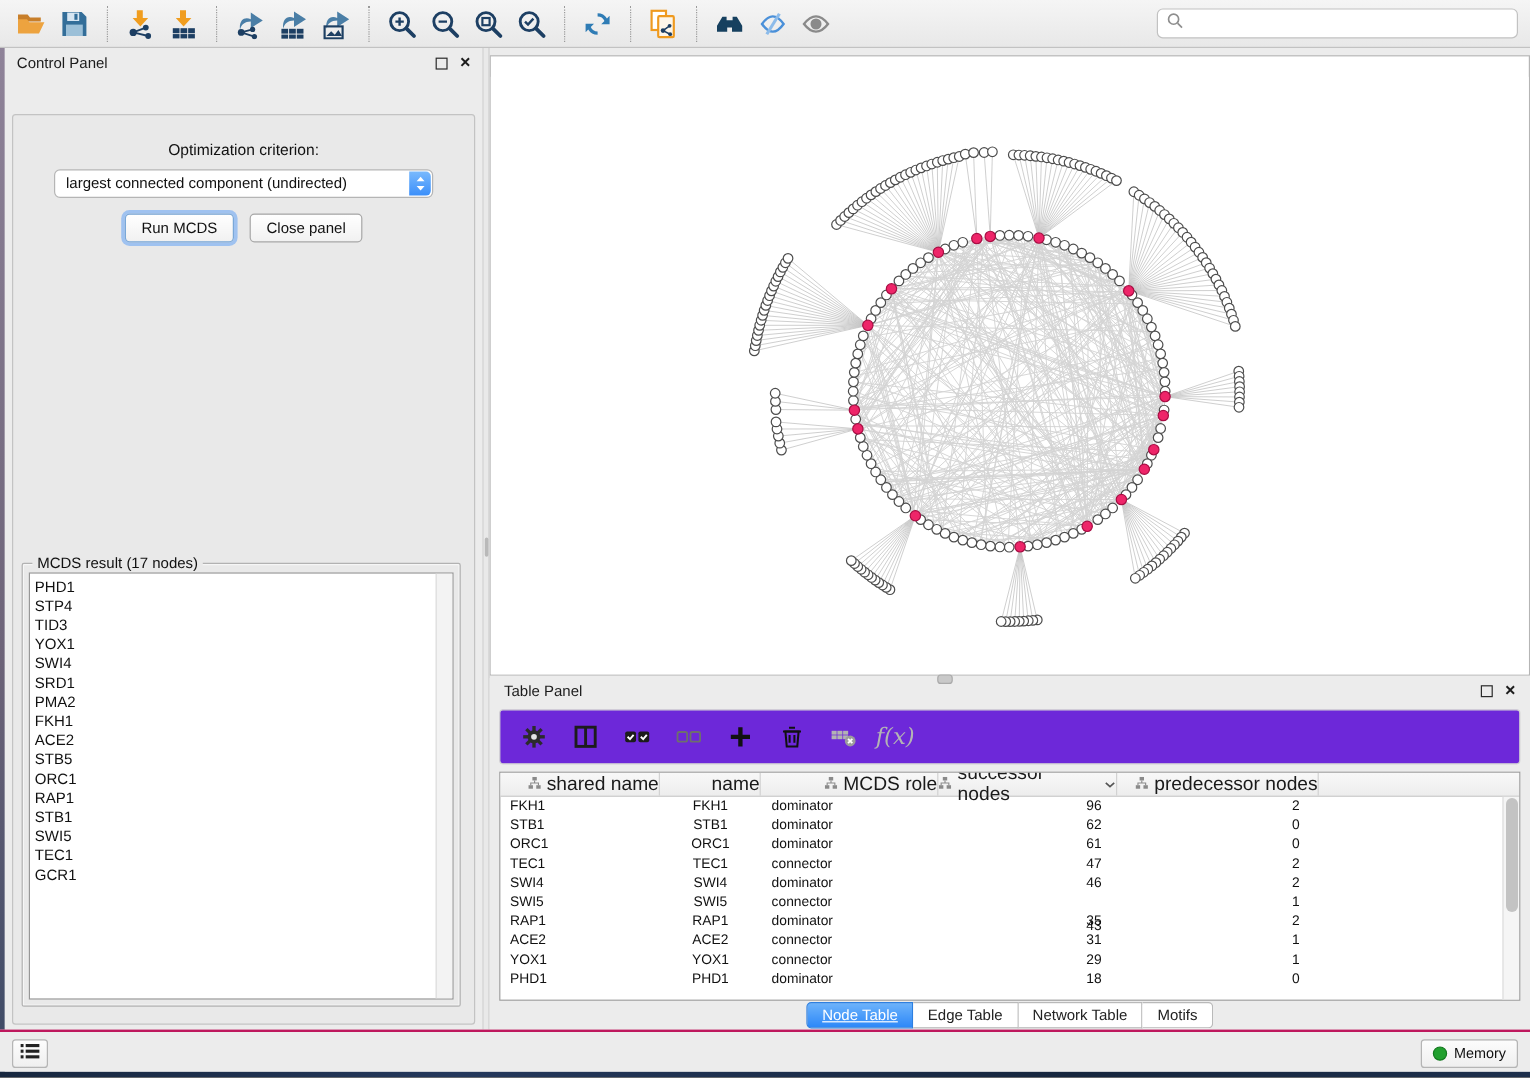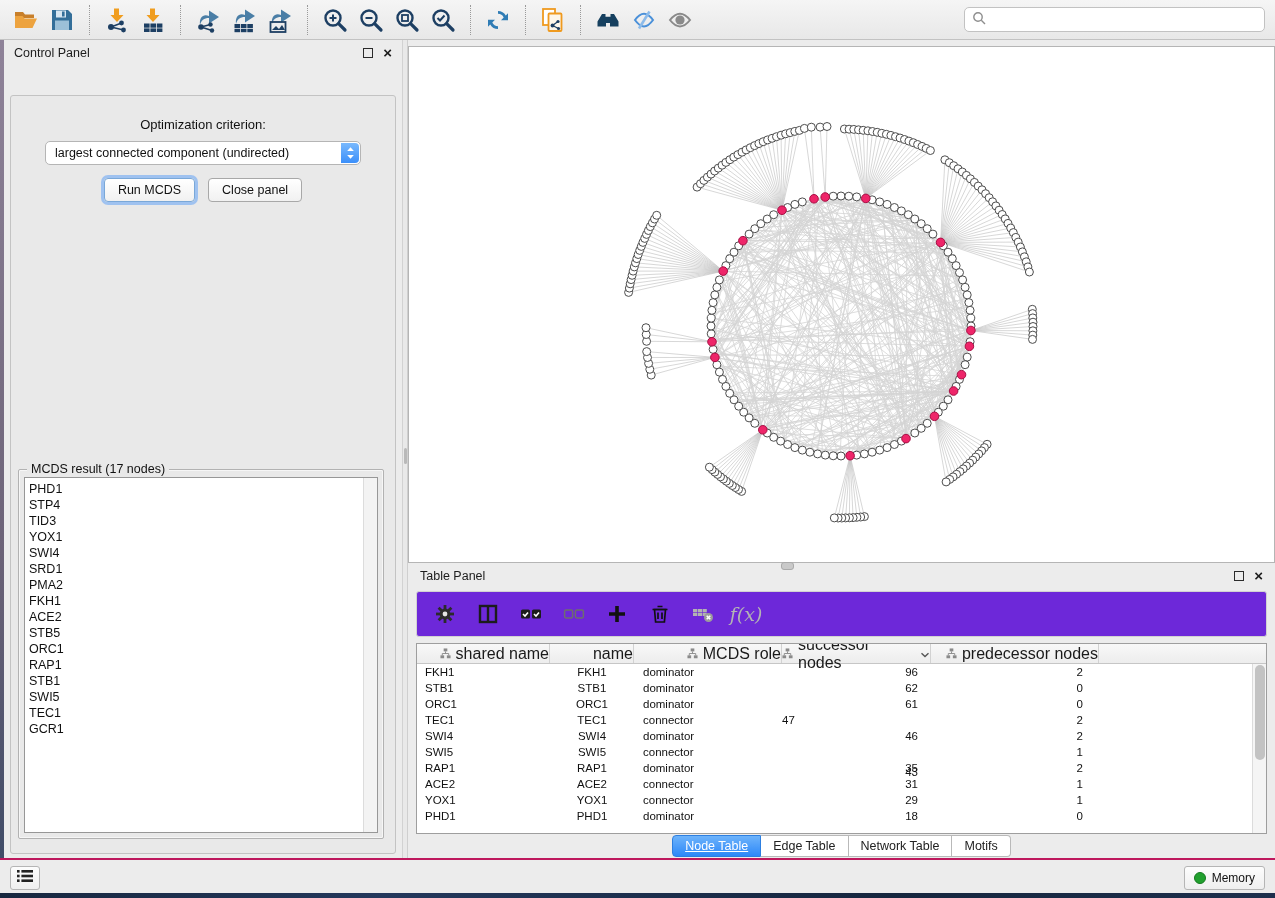--- a/index.html
+++ b/index.html
@@ -1257,21 +1257,21 @@
               <div class="td" style="width: 133px; text-align: left; padding-left: 8px; padding-right: 0px;">ORC1</div>
               <div class="td" style="width: 84px; text-align: center; padding-left: 0px; padding-right: 0px;">ORC1</div>
               <div class="td" style="width: 148px; text-align: left; padding-left: 9px; padding-right: 0px;">dominator</div>
               <div class="td" style="width: 149px; text-align: right; padding-left: 0px; padding-right: 13px;">61</div>
               <div class="td" style="width: 168px; text-align: right; padding-left: 0px; padding-right: 16px;">0</div>
             </div>
             <div class="tbl-row">
               <div class="td" style="width: 133px; text-align: left; padding-left: 8px; padding-right: 0px;">TEC1</div>
               <div class="td" style="width: 84px; text-align: center; padding-left: 0px; padding-right: 0px;">TEC1</div>
               <div class="td" style="width: 148px; text-align: left; padding-left: 9px; padding-right: 0px;">connector</div>
-              <div class="td" style="width: 149px; padding-left: 0px; padding-right: 13px;">47</div>
+              <div class="td" style="width: 149px; text-align: right; padding-left: 0px; padding-right: 13px;">47</div>
               <div class="td" style="width: 168px; text-align: right; padding-left: 0px; padding-right: 16px;">2</div>
             </div>
             <div class="tbl-row">
               <div class="td" style="width: 133px; text-align: left; padding-left: 8px; padding-right: 0px;">SWI4</div>
               <div class="td" style="width: 84px; text-align: center; padding-left: 0px; padding-right: 0px;">SWI4</div>
               <div class="td" style="width: 148px; text-align: left; padding-left: 9px; padding-right: 0px;">dominator</div>
               <div class="td" style="width: 149px; text-align: right; padding-left: 0px; padding-right: 13px;">46</div>
               <div class="td" style="width: 168px; text-align: right; padding-left: 0px; padding-right: 16px;">2</div>
             </div>
             <div class="tbl-row">

